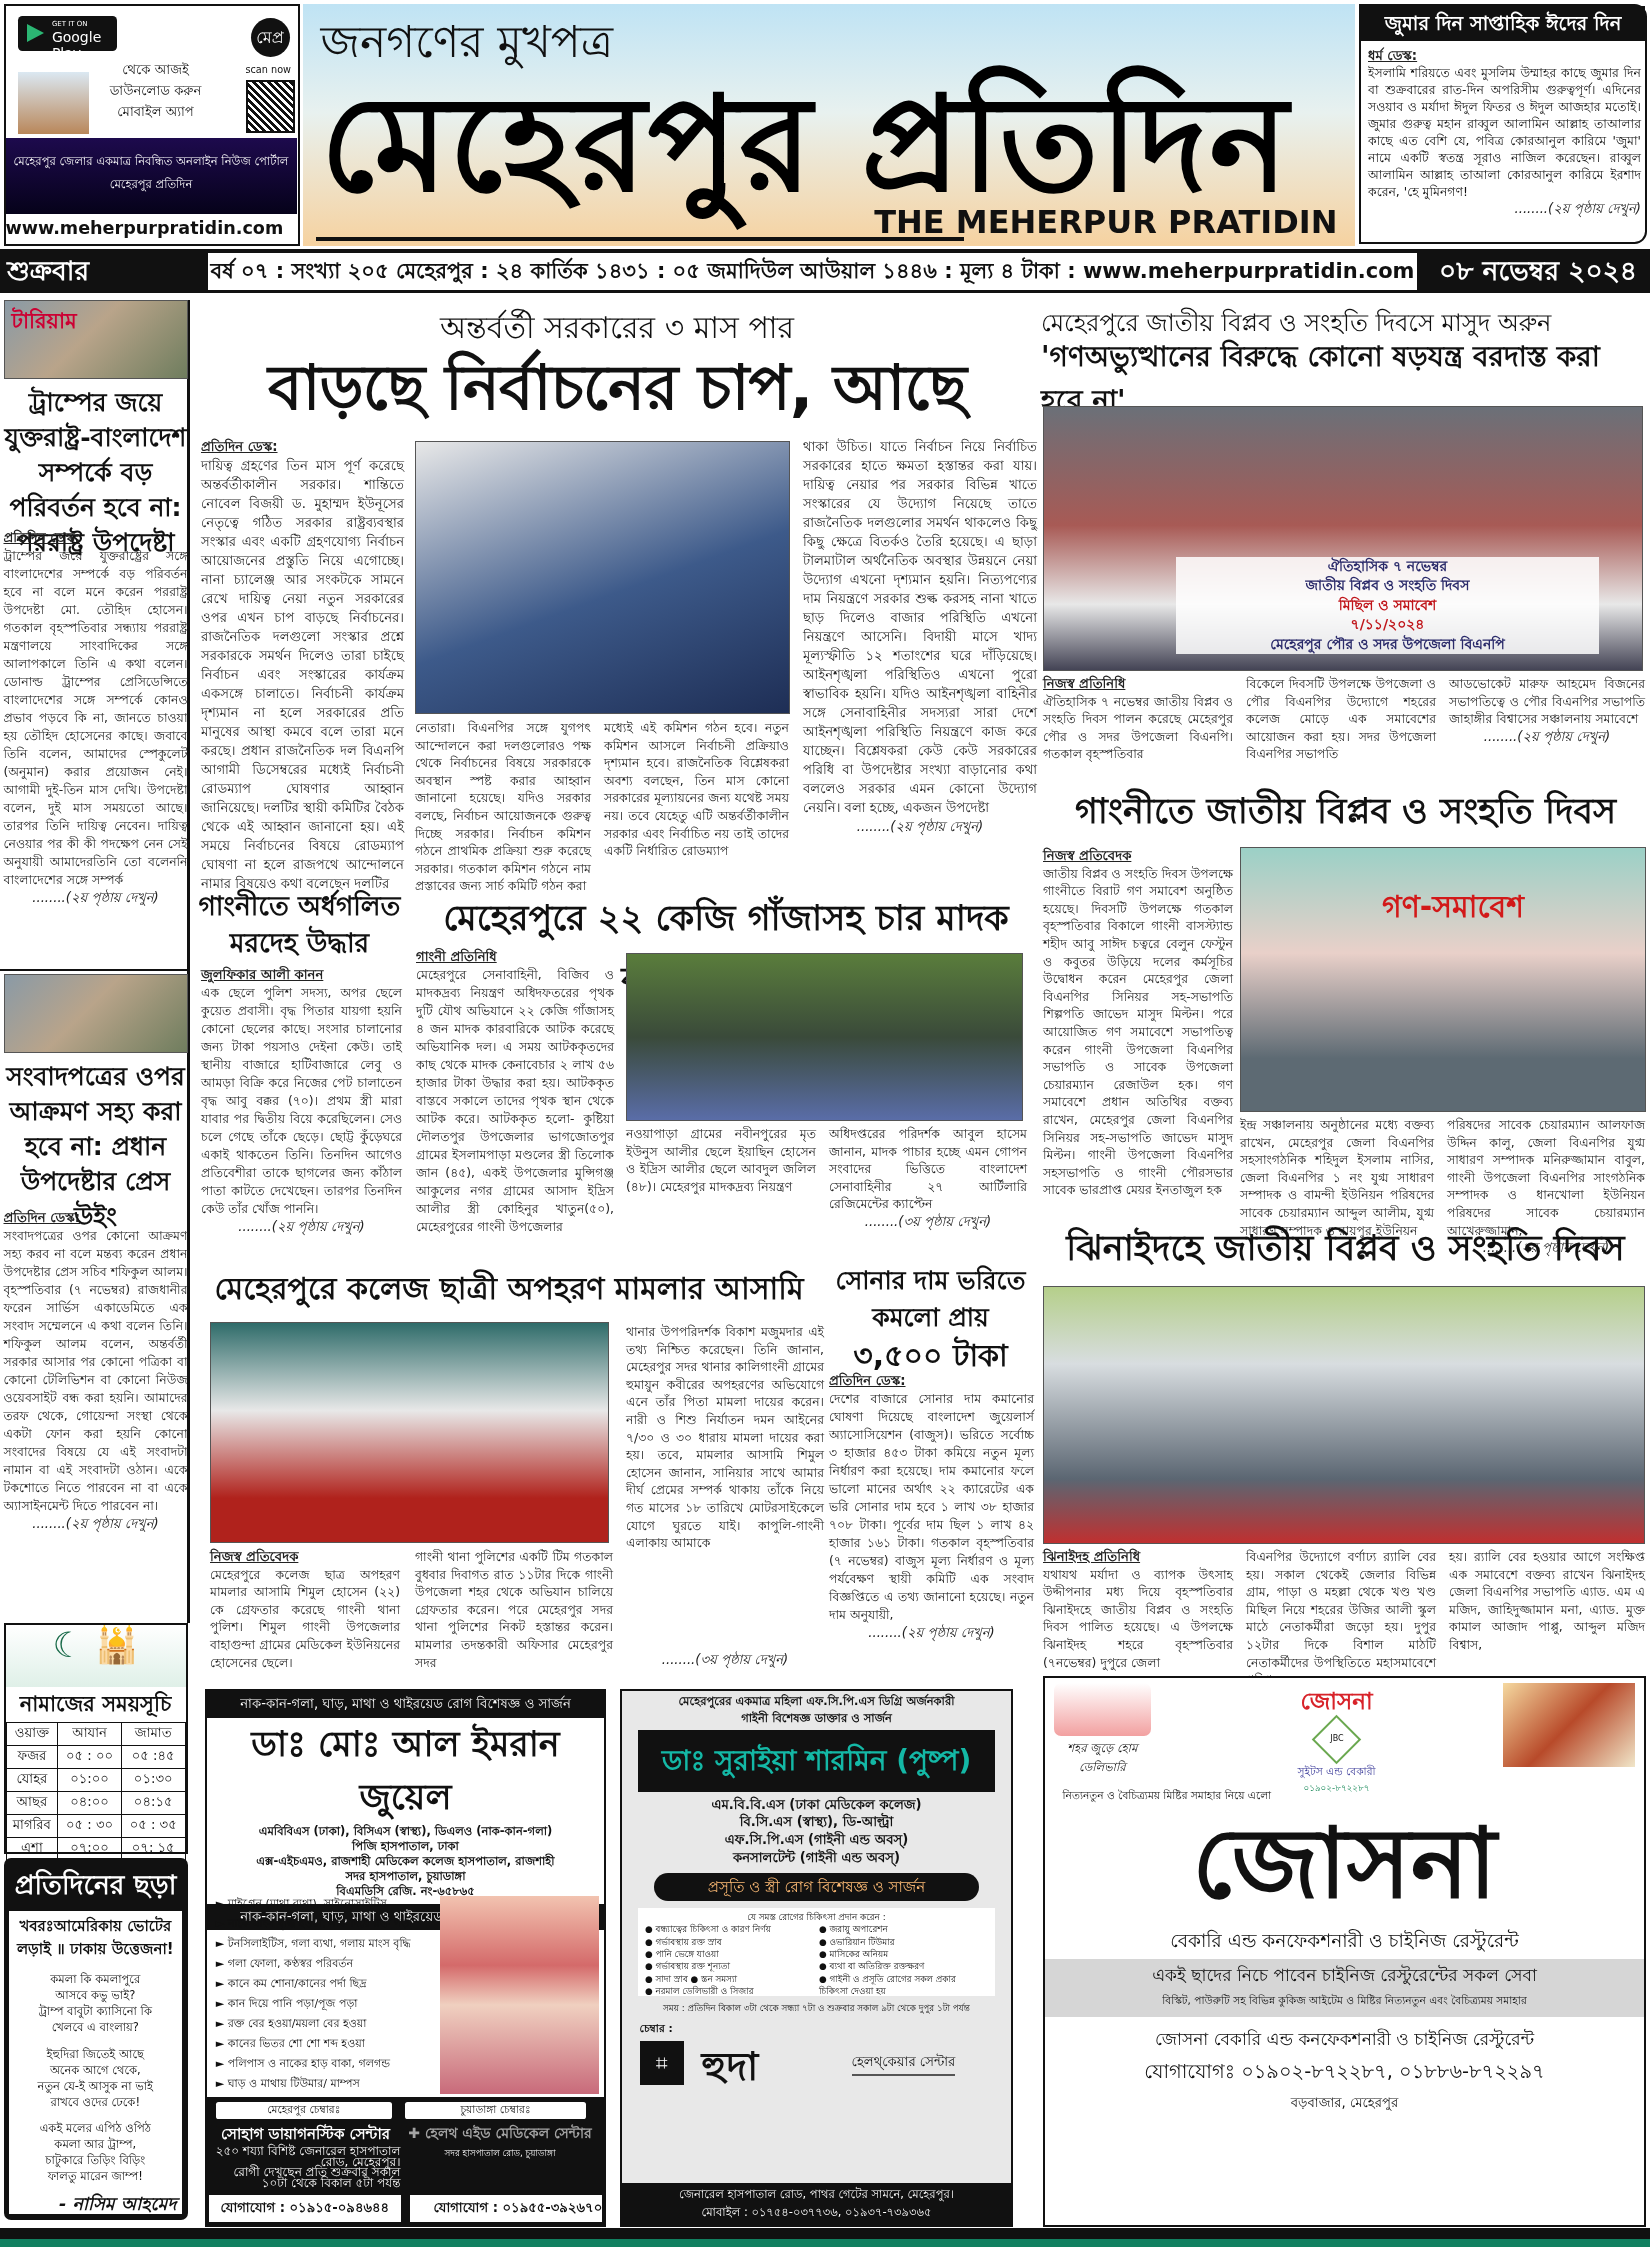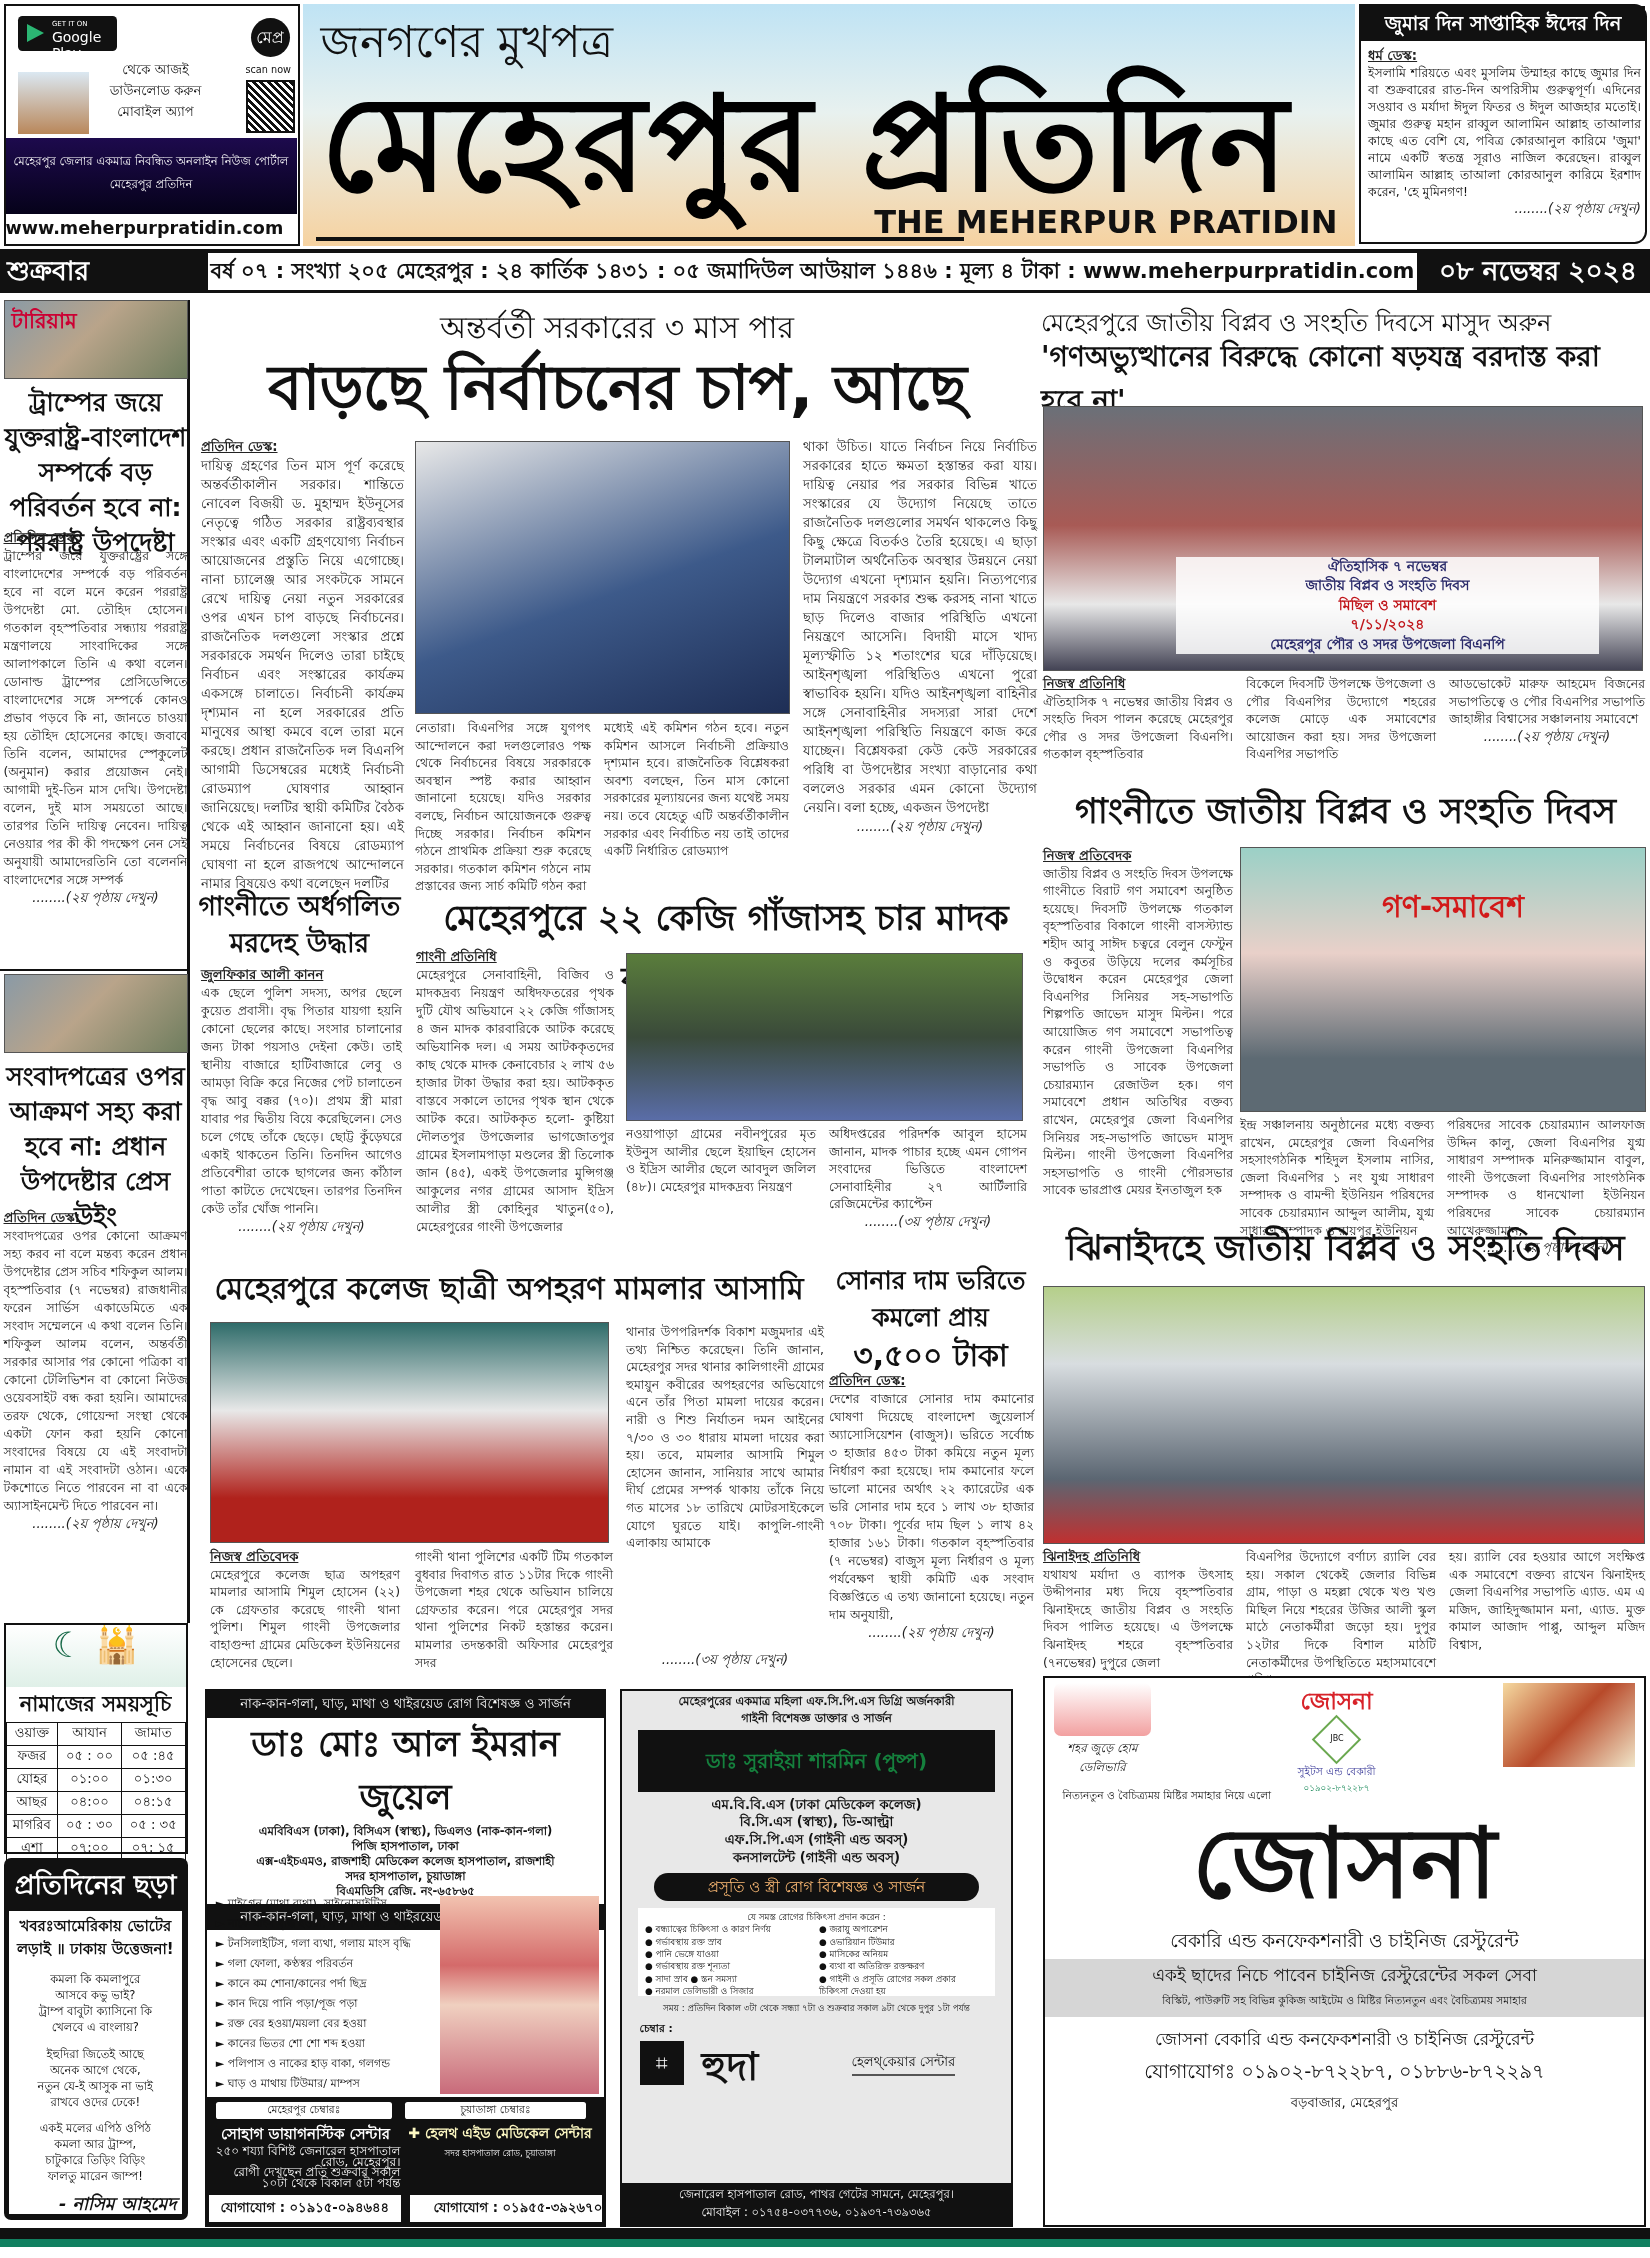--- a/index.html
+++ b/index.html
@@ -298,33 +298,33 @@
   </div>
   <div style="position:absolute;right:5.3px;top:205px;width:159px;height:198px;background:linear-gradient(180deg,#f2c3b0,#d46a6a 35%,#f0d0c0 55%,#c86a7a)"></div>
   <div style="position:absolute;left:0;bottom:0;width:100%;height:128px;background:#111">
     <div style="position:absolute;left:8.8px;top:5.3px;width:176px;background:#fff;text-align:center;font-size:10.6px;border-radius:2.6px">মেহেরপুর চেম্বারঃ</div>
     <div style="position:absolute;left:3.5px;top:25px;width:190px;color:#fff;text-align:center;font-size:15px;font-weight:bold">সোহাগ ডায়াগনস্টিক সেন্টার</div>
     <div style="position:absolute;left:3.5px;top:49px;width:190px;color:#fff;text-align:right;font-size:12px;line-height:10.6px">
         <div>২৫০ শয্যা বিশিষ্ট জেনারেল হাসপাতাল রোড, মেহেরপুর।</div>
         <div>রোগী দেখছেন প্রতি শুক্রবার সকাল ১০টা থেকে বিকাল ৫টা পর্যন্ত</div>
       </div>
     <div style="position:absolute;left:198px;top:5.3px;width:181px;background:#fff;text-align:center;font-size:10.6px;border-radius:2.6px">চুয়াডাঙ্গা চেম্বারঃ</div>
-    <div style="position:absolute;left:198px;top:25px;width:190px;color:#fef9c3;text-align:center;font-size:14px;font-weight:bold"><span>✚ </span><span>হেলথ এইড মেডিকেল সেন্টার</span></div>
+    <div style="position:absolute;left:198px;top:25px;width:190px;color:#a3a3a3;text-align:center;font-size:14px;font-weight:bold"><span>✚ </span><span>হেলথ এইড মেডিকেল সেন্টার</span></div>
     <div style="position:absolute;left:198px;top:49px;width:190px;color:#fff;text-align:center;font-size:8.8px">সদর হাসপাতাল রোড, চুয়াডাঙ্গা</div>
     <div style="position:absolute;left:1.8px;bottom:3.5px;width:192px;background:#fff;text-align:center;font-size:13.2px;font-weight:bold;line-height:26.5px">যোগাযোগ : ০১৯১৫-০৯৪৬৪৪</div>
     <div style="position:absolute;right:1.8px;bottom:3.5px;width:192px;background:#fff;text-align:right;font-size:13.2px;font-weight:bold;line-height:26.5px">যোগাযোগ : ০১৯৫৫-৩৯২৬৭০</div>
   </div>
 </div>
 
 <div class="abs" style="left:620px;top:1689px;width:393px;height:538px;border:2.6px solid #111;background:#e8e8e8">
   <div style="text-align:center;font-size:11.5px;font-weight:bold;line-height:17px;padding-top:1.8px">
       <div>মেহেরপুরের একমাত্র মহিলা এফ.সি.পি.এস ডিগ্রি অর্জনকারী</div>
       <div>গাইনী বিশেষজ্ঞ ডাক্তার ও সার্জন</div>
     </div>
-  <div style="margin:3.5px 16px;background:#111;color:#15803d;text-align:center;font-size:20px;font-weight:bold;line-height:62px">ডাঃ সুরাইয়া শারমিন (পুষ্প)</div>
+  <div style="margin:3.5px 16px;background:#111;color:#14b8a6;text-align:center;font-size:28px;font-weight:bold;line-height:62px">ডাঃ সুরাইয়া শারমিন (পুষ্প)</div>
   <div style="text-align:center;font-size:13.2px;font-weight:bold;line-height:17.6px">
     <div>এম.বি.বি.এস (ঢাকা মেডিকেল কলেজ)</div>
     <div>বি.সি.এস (স্বাস্থ্য), ডি-আল্ট্রা</div>
     <div>এফ.সি.পি.এস (গাইনী এন্ড অবস্)</div>
     <div>কনসালটেন্ট (গাইনী এন্ড অবস্)</div>
   </div>
   <div style="margin:7px 32px;background:#111;color:#fdba74;border-radius:17.6px;text-align:center;font-size:15px;line-height:28px">প্রসূতি ও স্ত্রী রোগ বিশেষজ্ঞ ও সার্জন</div>
   <div style="margin:0 16px;background:#fff;font-size:8.8px;line-height:12.4px;padding:2.6px 7px;height:88px;position:relative">
     <div style="text-align:center">যে সমস্ত রোগের চিকিৎসা প্রদান করেন :</div>
     <div style="position:absolute;left:7px;top:15px;width:168px">

